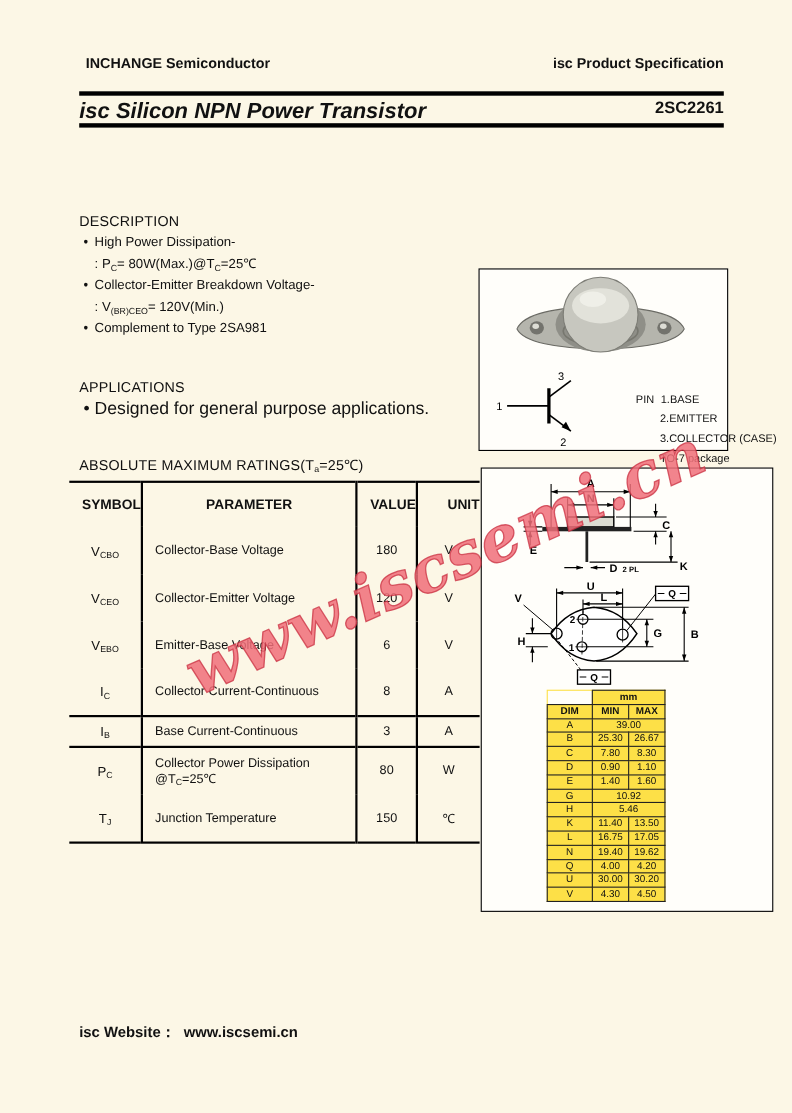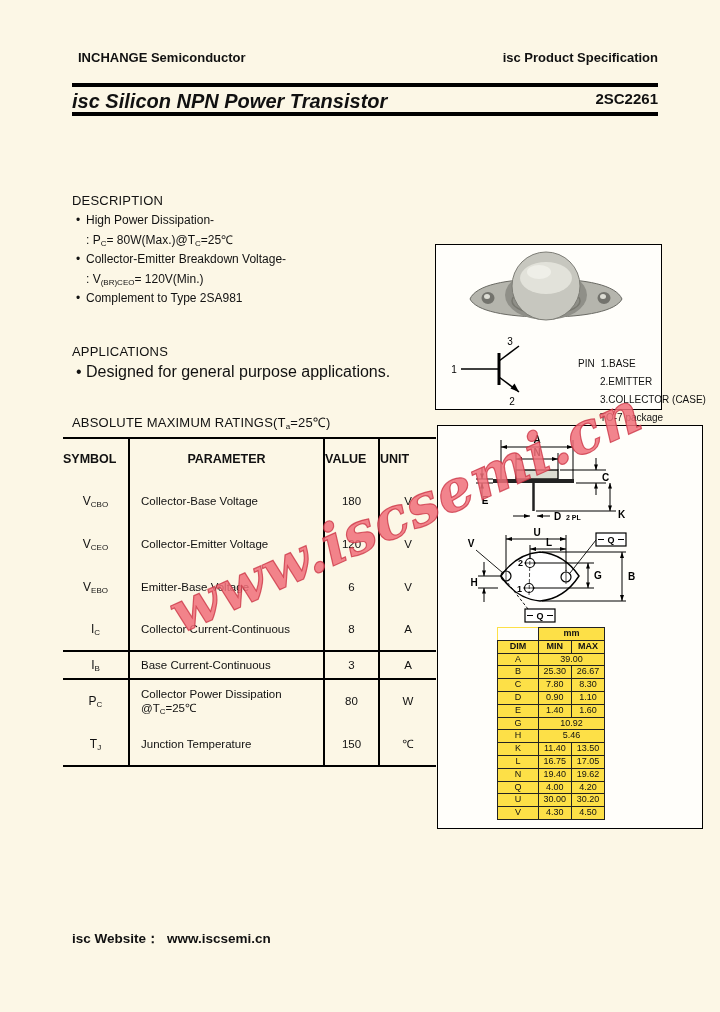--- a/index.html
+++ b/index.html
@@ -35,21 +35,21 @@
     border-top:2.5px solid #000;border-bottom:2.5px solid #000;
     font-size:12px;
   }
   table.ratings td, table.ratings th{padding:0;vertical-align:middle;}
   .c-sym{width:65px;text-align:center;}
   .c-par{width:193px;text-align:left;padding-left:11px !important;font-size:11.5px;}
   .c-val{width:53px;text-align:center;font-size:11.5px;}
   .c-unit{width:56px;text-align:center;font-size:11.5px;}
   .vline{border-left:2px solid #000;}
   tr.hsep td{border-top:2px solid #000;}
-  tr.thead th{font-size:12.5px;font-weight:bold;text-align:left;}
+  tr.thead th{font-size:12.5px;font-weight:bold;text-align:right;}
   tr.thead th.c-par{text-align:center;padding-left:0 !important;}
   
   .pkgbox{left:435px;top:244px;width:225px;height:164px;border:1.5px solid #000;background:#fffefa;}
   .dimbox{left:437px;top:425px;width:264px;height:402px;border:1.5px solid #000;background:#fffefa;}
   .pin-text{left:106px;top:110px;font-size:10px;line-height:18px;white-space:nowrap;margin-left:36px;}
   .pin-text .pin-word{display:inline-block;margin-right:6px;}
   .pin-text .l2{padding-left:22px;}
   
   table.dims{
     position:absolute;left:59px;top:201px;width:108px;

